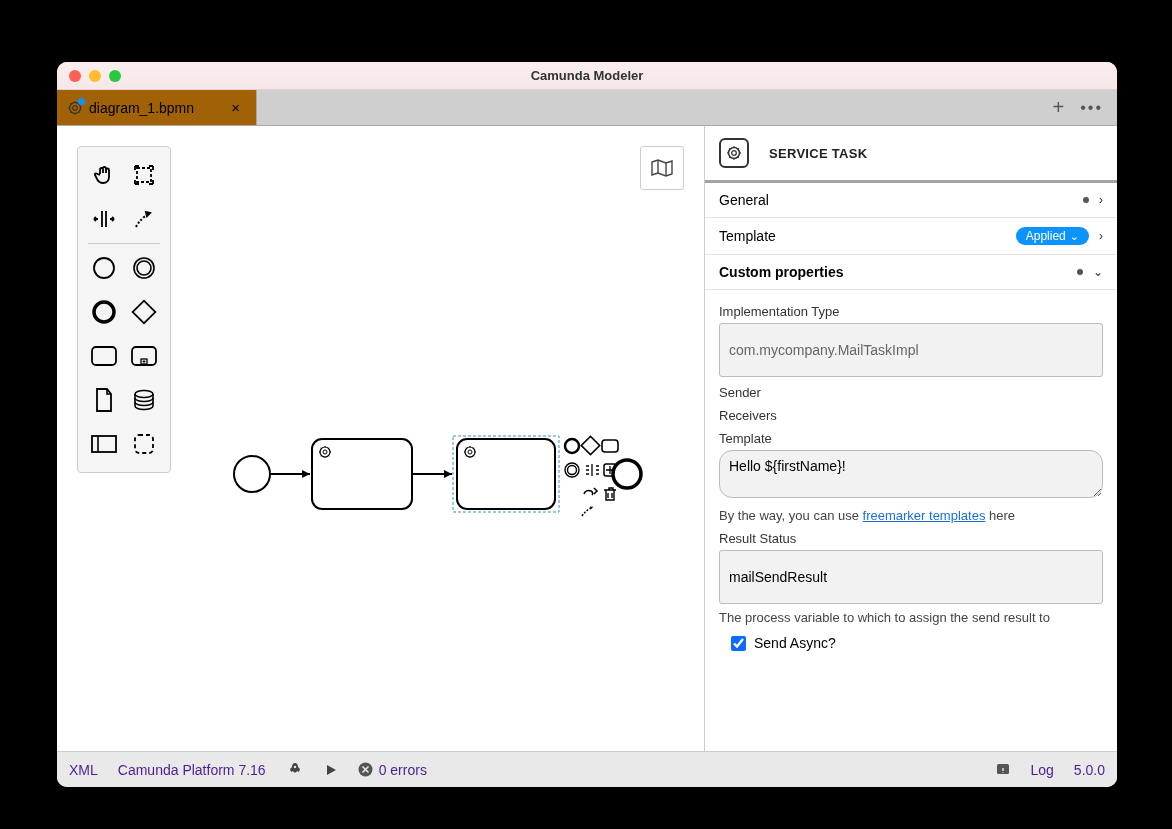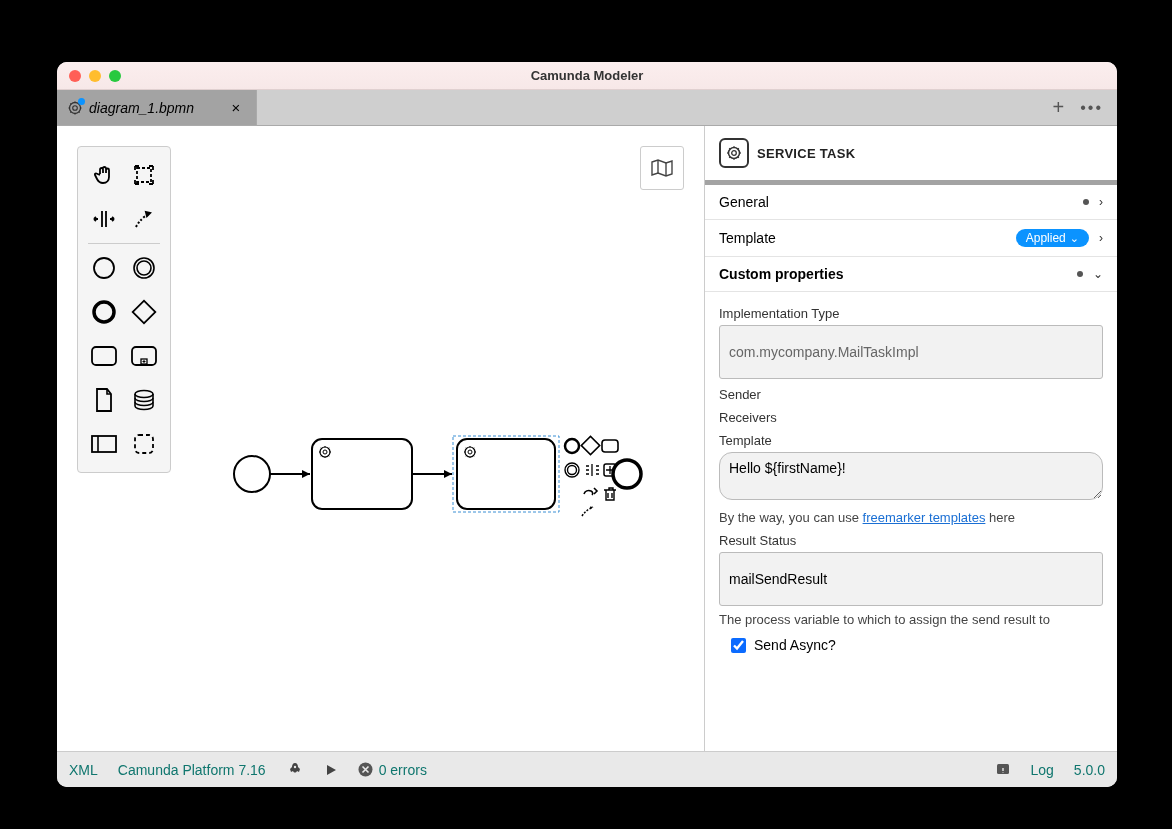--- a/index.html
+++ b/index.html
@@ -4,55 +4,55 @@
 <style>
 * { box-sizing: border-box; margin: 0; padding: 0; font-family: -apple-system, BlinkMacSystemFont, "Segoe UI", sans-serif; }
 body { background: #000; width: 1172px; height: 829px; position: relative; }
 .window { position: absolute; left: 57px; top: 33px; width: 1060px; height: 725px; background: #fff; border-radius: 10px; overflow: hidden; box-shadow: 0 10px 40px rgba(0,0,0,0.5); display: flex; flex-direction: column; margin-top: 29px; }
 .titlebar { height: 28px; background: linear-gradient(#fbeeee, #f7e8e8); display: flex; align-items: center; position: relative; border-bottom: 1px solid #e0d0d0; }
 .traffic { display: flex; gap: 8px; padding-left: 12px; }
 .traffic span { width: 12px; height: 12px; border-radius: 50%; }
 .tl-red { background: #ff5f56; } .tl-yel { background: #ffbd2e; } .tl-grn { background: #27c93f; }
 .apptitle { position: absolute; width: 100%; text-align: center; font-size: 13px; font-weight: 600; color: #333; pointer-events: none; }
 .tabbar { height: 36px; background: #cfcfcf; display: flex; align-items: stretch; border-bottom: 1px solid #aaa; }
-.tab { display: flex; align-items: center; padding: 0 10px; background: #a3a3a3; border-right: 1px solid #aaa; font-size: 14px; gap: 6px; min-width: 200px; justify-content: space-between; font-style: italic; }
+.tab { display: flex; align-items: center; padding: 0 10px; background: #a16207; border-right: 1px solid #aaa; font-size: 14px; gap: 6px; min-width: 200px; justify-content: space-between; }
 .tab .tabcontent { display: flex; align-items: center; gap: 6px; }
 .tabicon { width: 16px; height: 16px; position: relative; }
 .tabclose { cursor: pointer; padding: 2px 6px; font-size: 15px; }
 .tabspacer { flex: 1; }
 .tabactions { display: flex; align-items: center; gap: 16px; padding-right: 14px; color: #555; }
 .body { flex: 1; display: flex; overflow: hidden; }
 .canvas-area { flex: 1; position: relative; background: #fff; }
 .palette { position: absolute; left: 20px; top: 20px; width: 94px; background: #f5f5f5; border: 1px solid #ccc; border-radius: 4px; padding: 6px; }
 .palette-row { display: flex; }
 .palette-cell { width: 40px; height: 44px; display: flex; align-items: center; justify-content: center; cursor: pointer; }
 .palette-sep { border-top: 1px solid #ccc; margin: 2px 4px; }
 .minimap { position: absolute; right: 20px; top: 20px; width: 44px; height: 44px; border: 1px solid #ccc; border-radius: 3px; display: flex; align-items: center; justify-content: center; cursor: pointer; }
 .diagram { position: absolute; left: 175px; top: 300px; }
 .props { width: 413px; border-left: 1px solid #ccc; display: flex; flex-direction: column; overflow: auto; }
-.props-header { display: flex; align-items: center; gap: 8px; padding: 12px 14px; border-bottom: 5px solid #a3a3a3; }
+.props-header { display: flex; align-items: center; gap: 20px; padding: 12px 14px; border-bottom: 3px solid #a3a3a3; }
 .props-header-icon { width: 30px; height: 30px; border: 2px solid #333; border-radius: 6px; display: flex; align-items: center; justify-content: center; }
 .props-header-title { font-size: 13px; font-weight: 700; letter-spacing: 0.3px; color: #222; }
 .section-head { display: flex; align-items: center; justify-content: space-between; padding: 9px 14px; border-bottom: 1px solid #e4e4e4; font-size: 14px; cursor: pointer; background: #fff; }
 .section-head .right { display: flex; align-items: center; gap: 10px; }
 .dot { width: 6px; height: 6px; background: #555; border-radius: 50%; }
 .chev { font-size: 12px; color: #333; }
 .badge { background: #0b93ff; color: #fff; font-size: 12px; padding: 2px 10px; border-radius: 12px; display: inline-flex; align-items: center; gap: 4px; }
 .badge::after { content: "⌄"; font-size: 11px; }
 .section-body { padding: 6px 14px 14px; }
 .field-label { font-size: 13px; color: #333; margin-top: 8px; margin-bottom: 4px; }
 .field-input { width: 100%; border: 1px solid #bbb; border-radius: 3px; padding: 18px 9px; font-size: 14px; background: #f2f2f2; }
 .field-input.readonly { color: #666; }
 .field-input.active { background: #e2f0fb; border-color: #5aa6e0; }
 .field-textarea { width: 100%; border: 1px solid #bbb; border-radius: 13px; padding: 7px 9px; font-size: 14px; background: #f2f2f2; resize: vertical; height: 48px; font-family: inherit; }
 .hint { font-size: 13px; color: #444; margin-top: 6px; }
 .hint a { color: #1a6fd4; }
 .checkbox-row { display: flex; align-items: center; gap: 8px; margin-top: 10px; font-size: 14px; padding-left: 12px; }
 .checkbox-row input { width: 15px; height: 15px; accent-color: #0b6bff; }
-.statusbar { height: 36px; background: #e9e9e9; border-top: 1px solid #ccc; display: flex; align-items: center; padding: 8px 12px; font-size: 14px; color: #0f766e; gap: 20px; }
+.statusbar { height: 36px; background: #e9e9e9; border-top: 1px solid #ccc; display: flex; align-items: center; padding: 8px 12px; font-size: 14px; color: #4c1d95; gap: 20px; }
 .statusbar .sp { flex: 1; }
 .status-item { display: flex; align-items: center; gap: 6px; }
 svg { display: block; }
 </style>
 </head>
 <body>
 
 <div class="window">
   <div class="titlebar">
     <div class="traffic">

